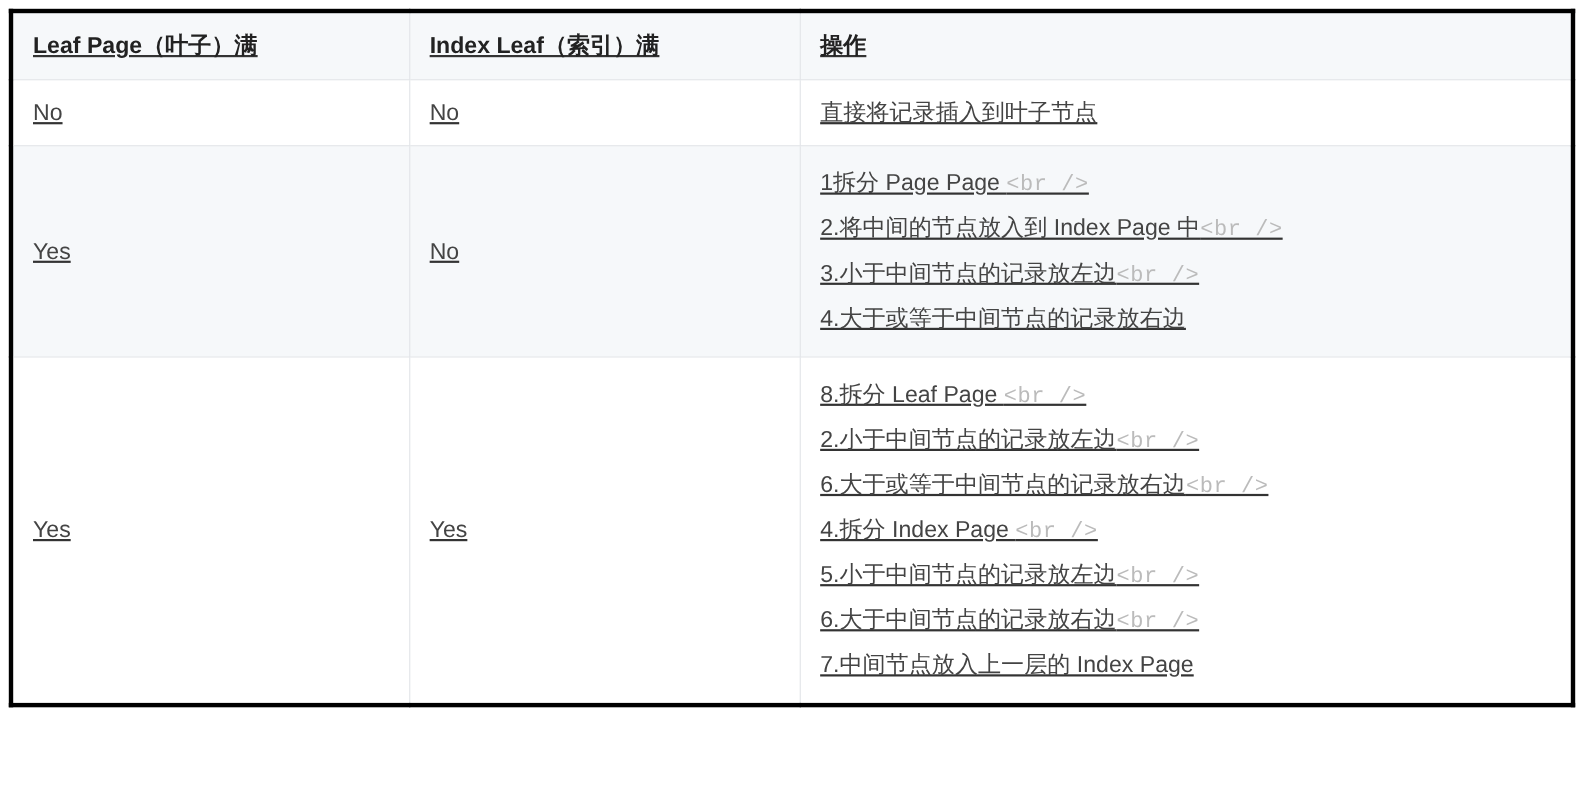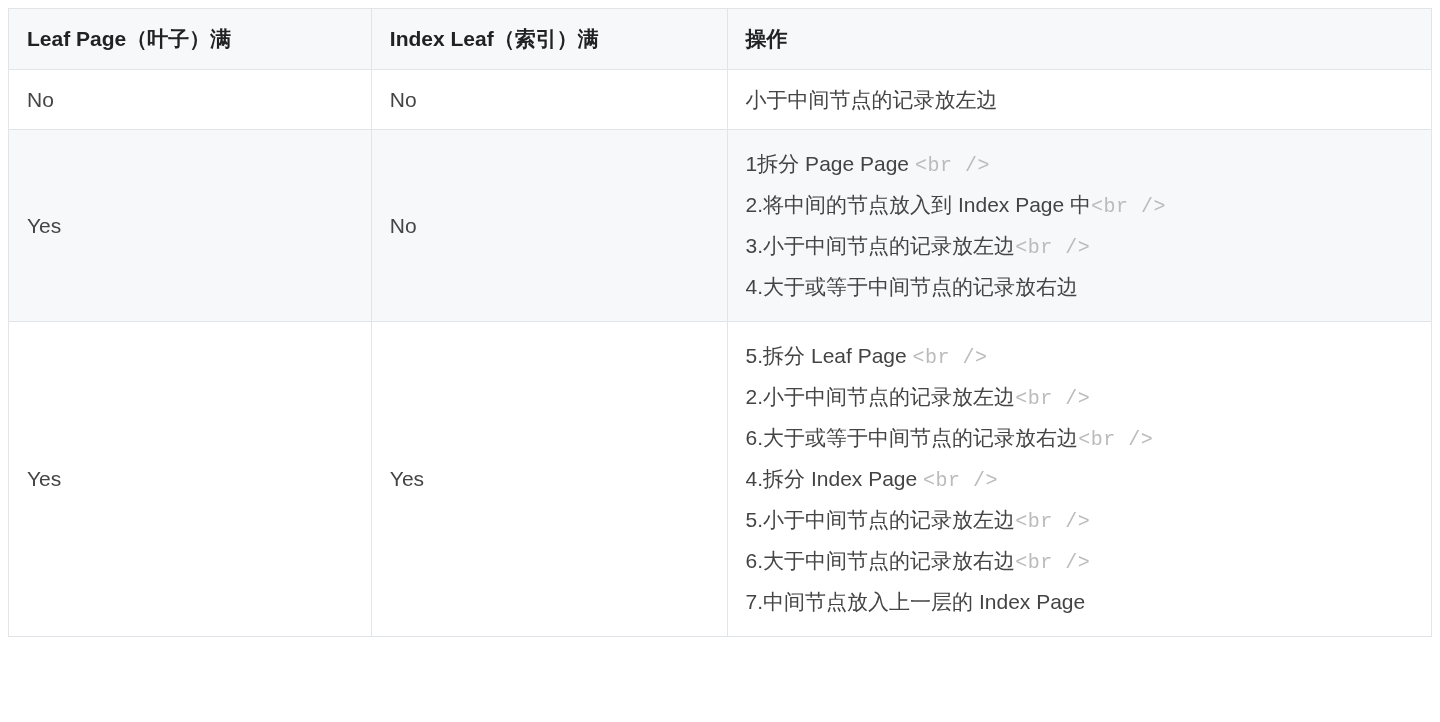--- a/index.html
+++ b/index.html
@@ -6,21 +6,22 @@
     body {
       font-family: -apple-system, BlinkMacSystemFont, "Segoe UI", "PingFang SC", "Microsoft YaHei", sans-serif;
       background: #fff;
       padding: 8px;
       font-size: 21px;
       color: #333;
     }
     table {
       width: 100%;
       border-collapse: collapse;
-      border: 1px solid #000000;
+      border: 4px solid #000000;
+      text-decoration: underline;
     }
     th, td {
       padding: 14px 18px;
       text-align: left;
       border: 1px solid #e1e4e8;
       vertical-align: middle;
       line-height: 1.5;
     }
     th {
       background: #f6f8fa;
@@ -61,37 +62,37 @@
     <tr>
       <th class="col0">Leaf Page（叶子）满</th>
       <th class="col1">Index Leaf（索引）满</th>
       <th class="col2">操作</th>
     </tr>
   </thead>
   <tbody>
       <tr>
         <td class="col0">No</td>
         <td class="col1">No</td>
-        <td class="col2">小于中间节点的记录放左边</td>
+        <td class="col2">直接将记录插入到叶子节点</td>
       </tr>
       <tr>
         <td class="col0">Yes</td>
         <td class="col1">No</td>
         <td class="col2">
           <span class="op-line"><span>1拆分 Page Page </span><span class="faded">&lt;br /&gt;</span></span>
           <span class="op-line"><span>2.将中间的节点放入到 Index Page 中</span><span class="faded">&lt;br /&gt;</span></span>
           <span class="op-line"><span>3.小于中间节点的记录放左边</span><span class="faded">&lt;br /&gt;</span></span>
           <span class="op-line"><span>4.大于或等于中间节点的记录放右边</span></span>
         </td>
       </tr>
       <tr>
         <td class="col0">Yes</td>
         <td class="col1">Yes</td>
         <td class="col2">
-          <span class="op-line"><span>5.拆分 Leaf Page </span><span class="faded">&lt;br /&gt;</span></span>
+          <span class="op-line"><span>8.拆分 Leaf Page </span><span class="faded">&lt;br /&gt;</span></span>
           <span class="op-line"><span>2.小于中间节点的记录放左边</span><span class="faded">&lt;br /&gt;</span></span>
           <span class="op-line"><span>6.大于或等于中间节点的记录放右边</span><span class="faded">&lt;br /&gt;</span></span>
           <span class="op-line"><span>4.拆分 Index Page </span><span class="faded">&lt;br /&gt;</span></span>
           <span class="op-line"><span>5.小于中间节点的记录放左边</span><span class="faded">&lt;br /&gt;</span></span>
           <span class="op-line"><span>6.大于中间节点的记录放右边</span><span class="faded">&lt;br /&gt;</span></span>
           <span class="op-line"><span>7.中间节点放入上一层的 Index Page</span></span>
         </td>
       </tr>
     </tbody>
 </table>

